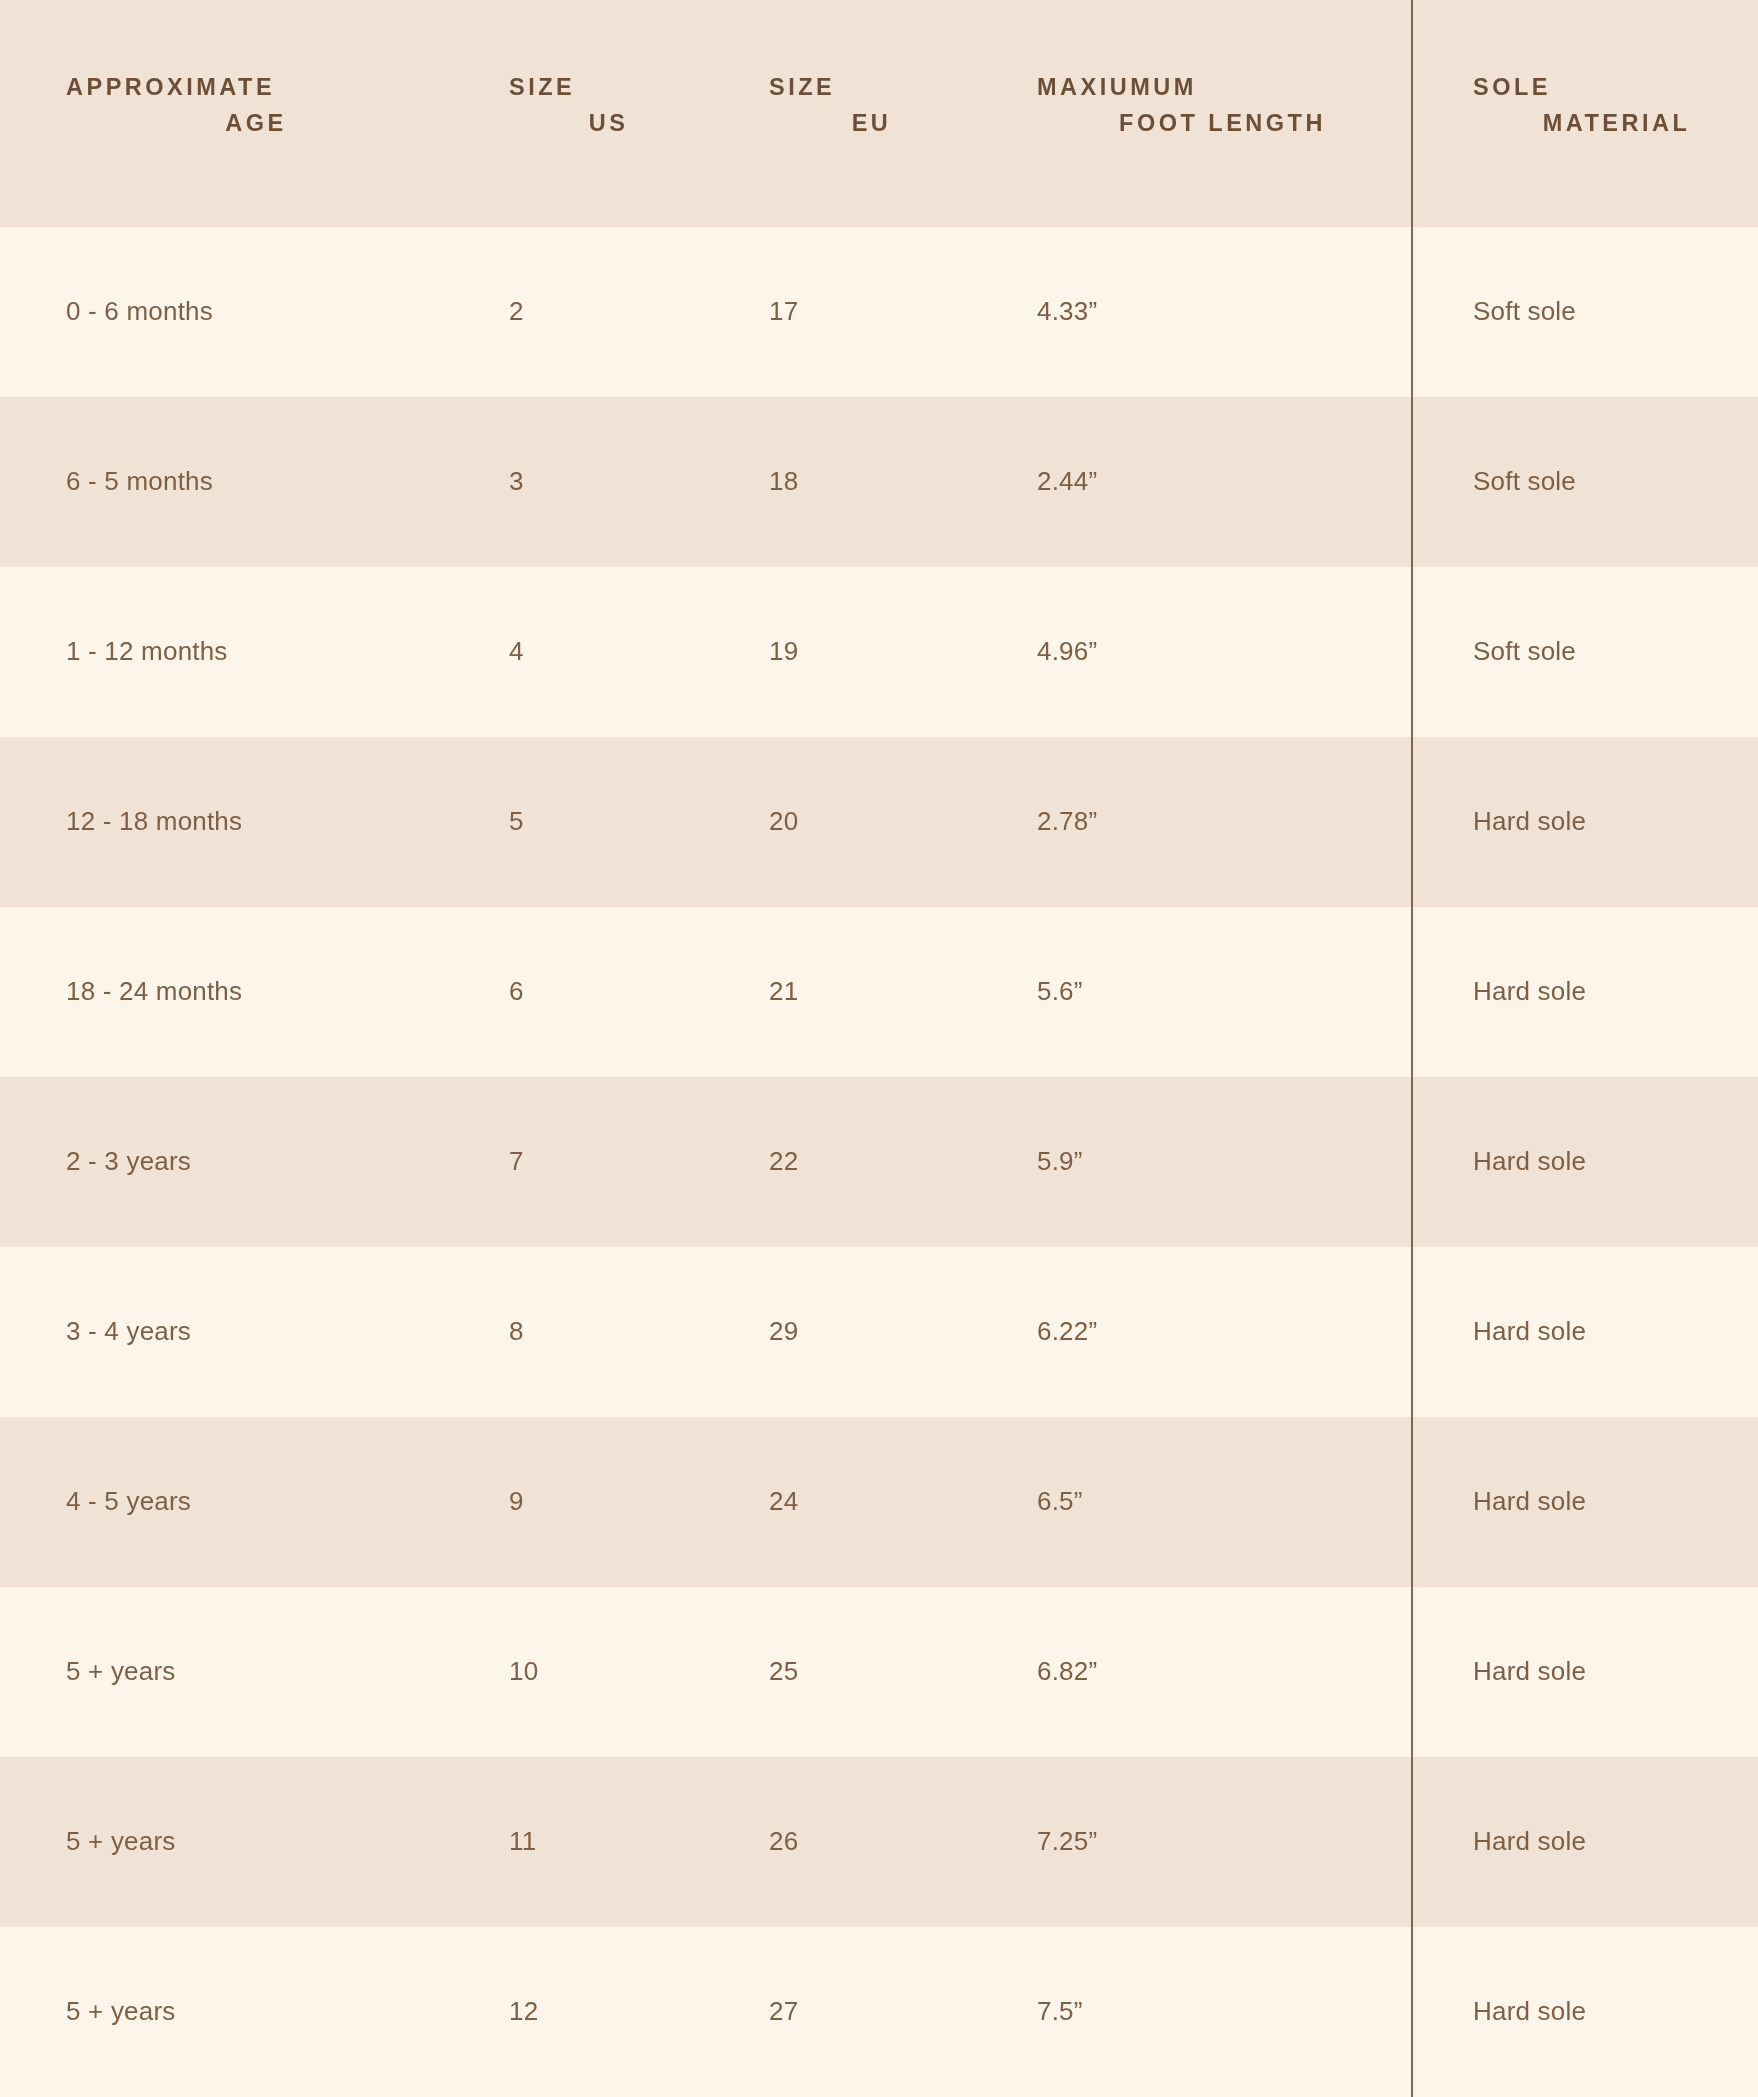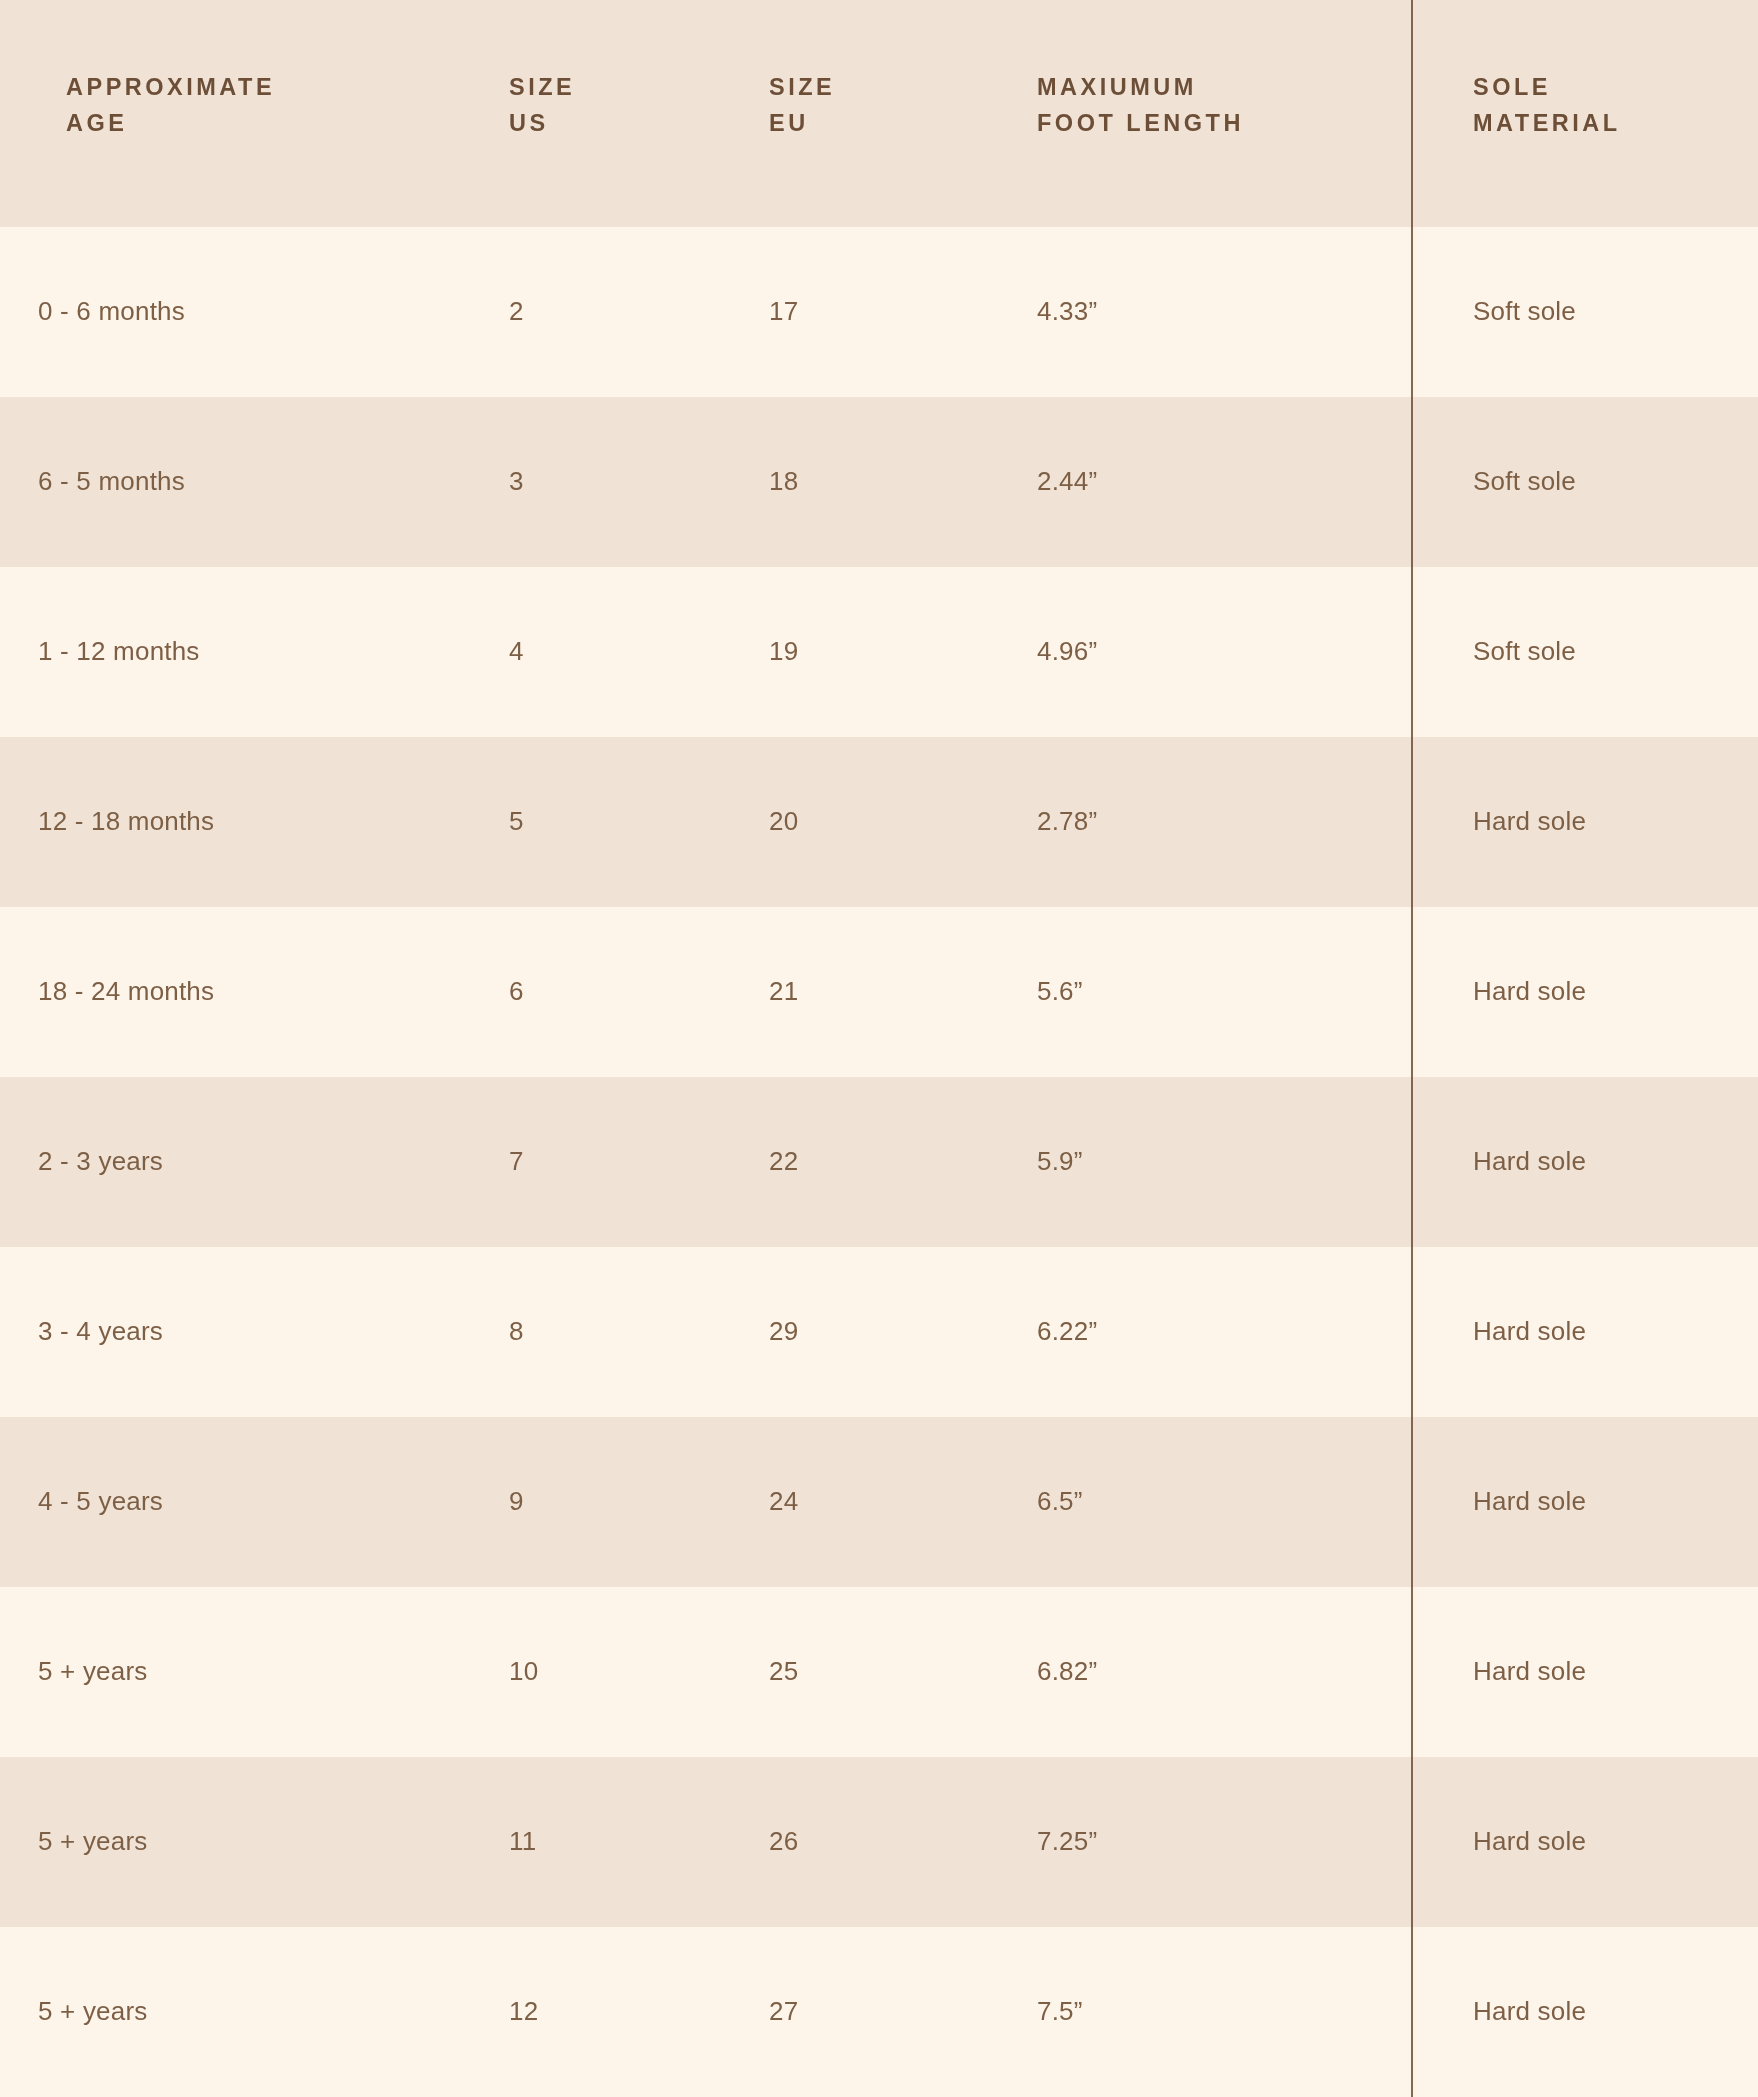--- a/index.html
+++ b/index.html
@@ -39,42 +39,42 @@
     text-align: left;
     vertical-align: top;
     padding: 69px 0 0 0;
     font-size: 23.5px;
     font-weight: bold;
     letter-spacing: 3.5px;
     line-height: 1.55;
     color: #6d4f38;
     text-transform: uppercase;
   }
-  thead th .hl2 { display: block; }
+  thead th .hl2 { display: block; text-align: center; }
 
   th.h-age  { padding-left: 66px; }
   th.h-us   { padding-left: 63px; }
   th.h-eu   { padding-left: 61px; }
   th.h-len  { padding-left: 63px; margin-top: 16px; }
   th.h-sole { padding-left: 65px; }
 
   tbody tr {
     height: 170px;
   }
   tbody tr.odd  { background: #fdf4ea; }
   tbody tr.even { background: #f0e3d6; }
 
   tbody td {
     font-size: 26px;
     color: #7d5f45;
     vertical-align: middle;
     letter-spacing: 0.2px;
     line-height: 1.2;
   }
-  td.c1 { padding-left: 38px; }
+  td.c1 { padding-left: 66px; }
   td.c2 { padding-left: 63px; }
   td.c3 { padding-left: 61px; }
   td.c4 { padding-left: 63px; }
   td.c5 { padding-left: 65px; }
 
   .divider {
     position: absolute;
     top: 0;
     left: 1411px;
     width: 1.6px;

